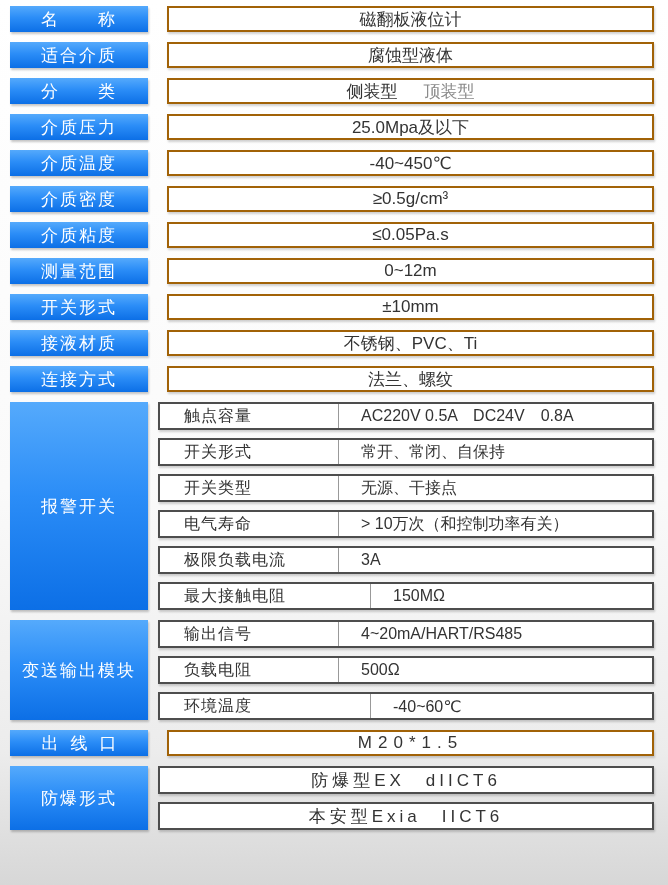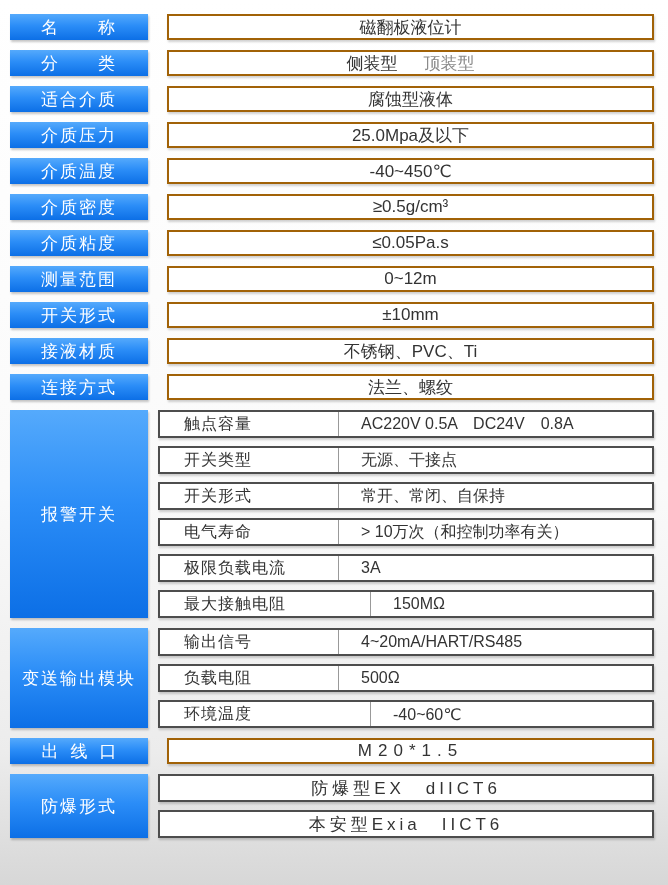--- a/index.html
+++ b/index.html
@@ -2,21 +2,21 @@
 <html><head>
 <meta charset="utf-8">
 <style>
   * { margin:0; padding:0; box-sizing:border-box; }
   html,body { width:668px; height:885px; }
   body {
     font-family: "Liberation Sans", "DejaVu Sans", sans-serif;
     background: linear-gradient(180deg, #ffffff 0%, #fafafa 55%, #ececec 85%, #d7d7d7 100%);
     overflow:hidden;
   }
-  .sheet { padding: 14px 14px 0 10px; }
+  .sheet { padding: 6px 14px 0 10px; }
 
   
   .row { display:flex; align-items:stretch; margin-bottom:10px; height:26px; }
   .group-row { display:flex; align-items:stretch; margin-bottom:10px; }
 
   .label {
     width:138px; flex:0 0 138px;
     background: linear-gradient(180deg, #55aafc 0%, #2b8df7 45%, #0c6fe6 100%);
     color:#ffffff; font-size:17px;
     display:flex; align-items:center; justify-content:center;
@@ -56,32 +56,32 @@
 <div class="sheet">
 
   <div class="row">
     <div class="label">名　　称</div>
     <div class="value-box">
         <span>磁翻板液位计</span>
       </div>
   </div>
 
   <div class="row">
+    <div class="label">适合介质</div>
+    <div class="value-box">
+        <span>腐蚀型液体</span>
+      </div>
+  </div>
+
+  <div class="row">
     <div class="label">分　　类</div>
     <div class="value-box">
       <span>侧装型</span>
       <span class="secondary">顶装型</span>
     </div>
-  </div>
-
-  <div class="row">
-    <div class="label">适合介质</div>
-    <div class="value-box">
-        <span>腐蚀型液体</span>
-      </div>
   </div>
 
   <div class="row">
     <div class="label">介质压力</div>
     <div class="value-box">
         <span>25.0Mpa及以下</span>
       </div>
   </div>
 
   <div class="row">
@@ -134,26 +134,26 @@
   </div>
 
   <div class="group-row">
     <div class="label">报警开关</div>
     <div class="subcol">
       <div class="subrow">
         <span class="sub-label">触点容量</span>
         <span class="sub-value">AC220V  0.5A　DC24V　0.8A</span>
       </div>
       <div class="subrow">
+        <span class="sub-label">开关形式</span>
+        <span class="sub-value">常开、常闭、自保持</span>
+      </div>
+      <div class="subrow">
         <span class="sub-label">开关类型</span>
         <span class="sub-value">无源、干接点</span>
-      </div>
-      <div class="subrow">
-        <span class="sub-label">开关形式</span>
-        <span class="sub-value">常开、常闭、自保持</span>
       </div>
       <div class="subrow">
         <span class="sub-label">电气寿命</span>
         <span class="sub-value">&gt; 10万次（和控制功率有关）</span>
       </div>
       <div class="subrow">
         <span class="sub-label">极限负载电流</span>
         <span class="sub-value">3A</span>
       </div>
       <div class="subrow">

